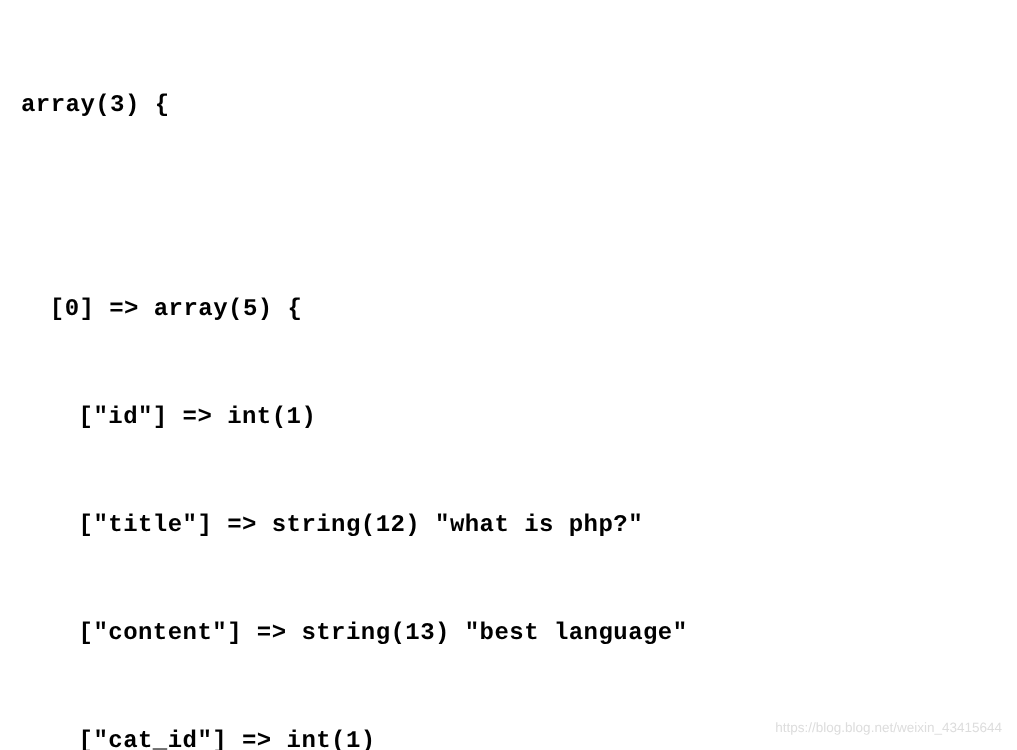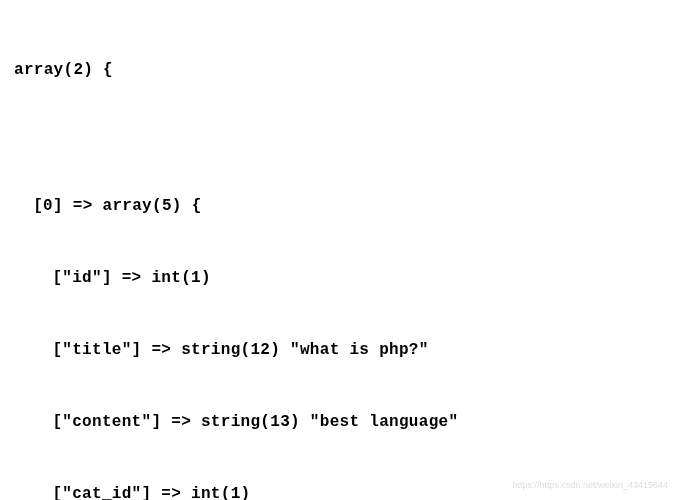--- a/index.html
+++ b/index.html
@@ -29,21 +29,21 @@
       color: #dddddd;
       font-weight: normal;
       font-family: Arial, sans-serif;
       letter-spacing: 0;
     }
   </style>
 </head>
 <body>
 
 <div class="dump">
-  <span class="line">array(2) {</span>
+  <span class="line">array(3) {</span>
 
   <span class="line pad1">[0] =&gt; array(5) {</span>
   <span class="line pad2">["id"] =&gt; int(1)</span>
   <span class="line pad2">["title"] =&gt; string(12) "what is php?"</span>
   <span class="line pad2">["content"] =&gt; string(13) "best language"</span>
   <span class="line pad2">["cat_id"] =&gt; int(1)</span>
   
   
 
   
@@ -58,13 +58,13 @@
   
   
   
   
   
   
 
   
 </div>
 
-<div class="watermark">https://https.csdn.net/weixin_43415644</div>
+<div class="watermark">https://blog.blog.net/weixin_43415644</div>
 
 </body></html>

